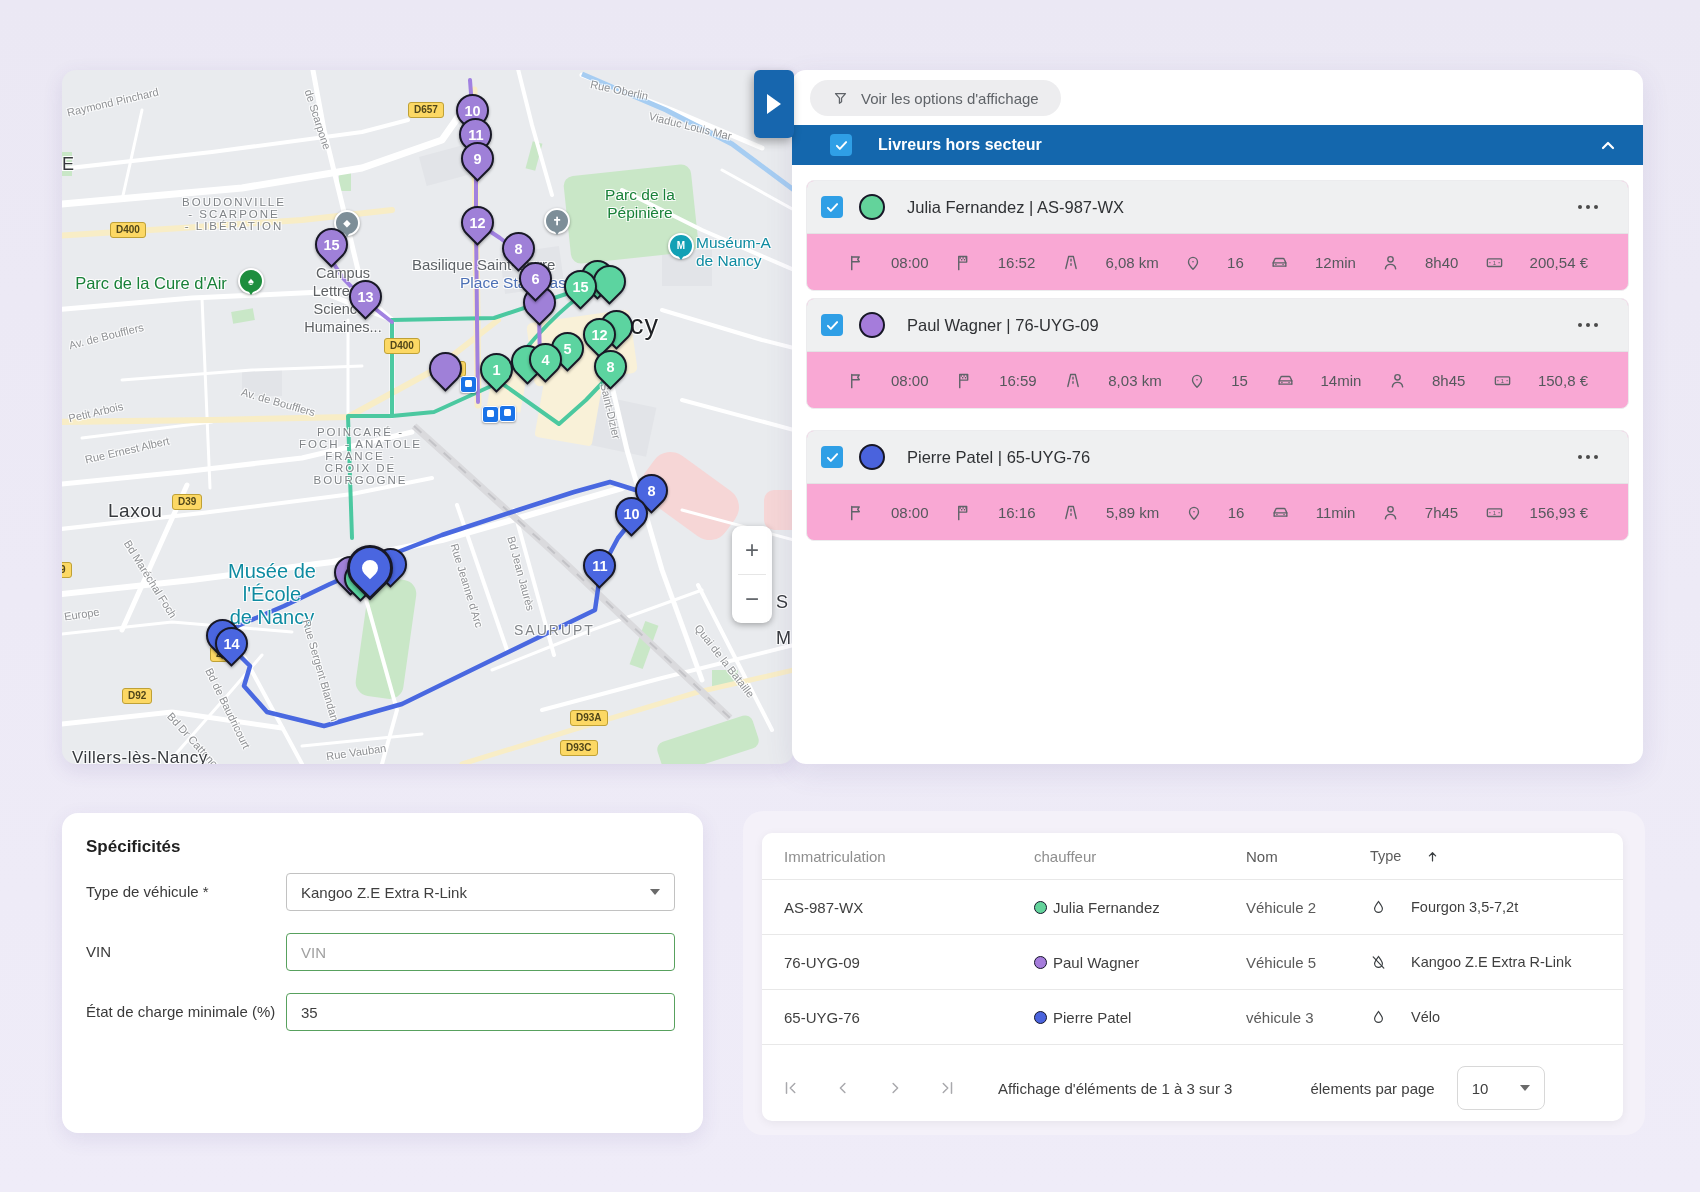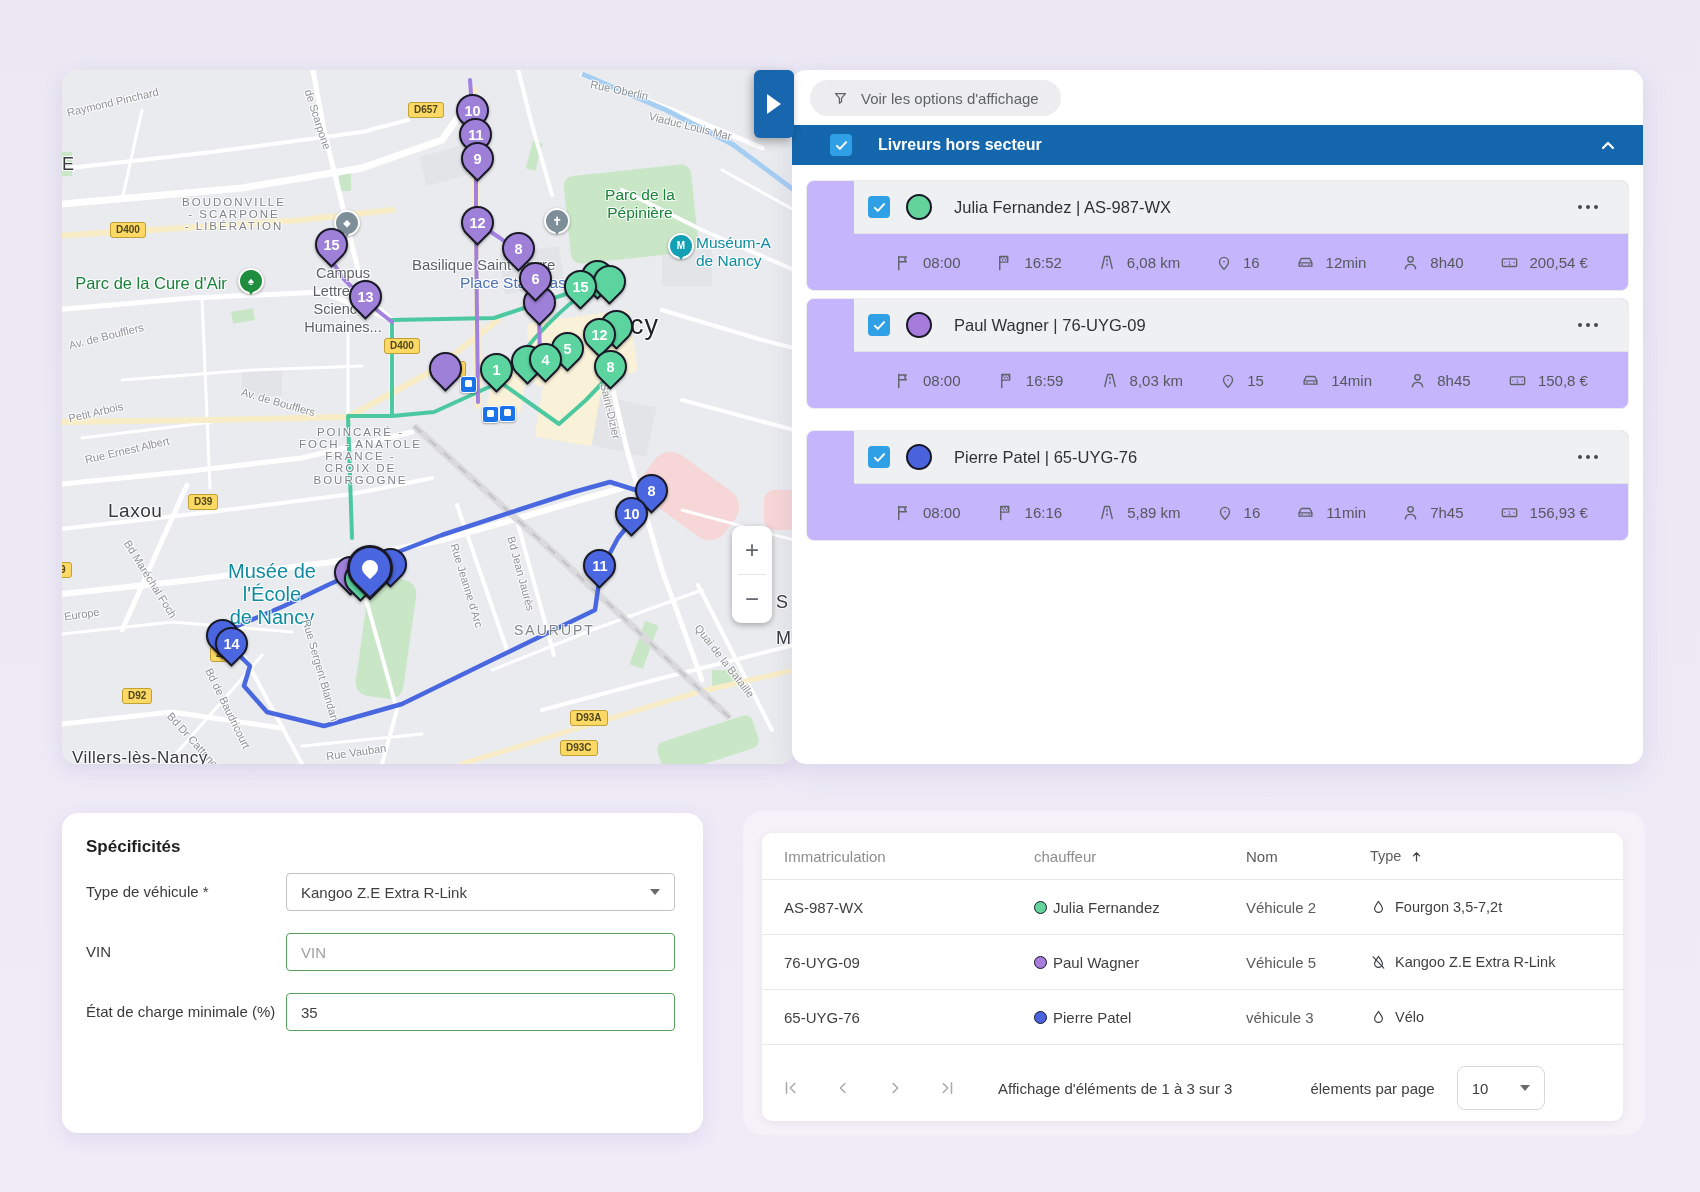--- a/index.html
+++ b/index.html
@@ -59,28 +59,28 @@
     border-radius:14px;box-shadow:0 8px 28px rgba(90,70,150,.12);}
   .pill{position:absolute;left:18px;top:10px;height:36px;border-radius:18px;background:#ededef;
     display:flex;align-items:center;gap:12px;padding:0 22px;border:none;cursor:pointer;
     font-size:15px;color:#5f6368;font-family:"Liberation Sans",sans-serif;}
   .bluebar{position:absolute;left:0;top:55px;width:100%;height:40px;background:#1467ad;
     display:flex;align-items:center;}
   .bluebar .cbx{margin-left:38px;}
   .bluebar .lbl{margin-left:26px;color:#fff;font-weight:700;font-size:16px;}
   .bluebar .chev{margin-left:auto;margin-right:26px;cursor:pointer;display:flex;}
   .cbx{width:22px;height:22px;border-radius:4px;background:#2f9fe6;display:flex;align-items:center;justify-content:center;cursor:pointer;flex:none;}
-  .dcard{position:absolute;left:14px;right:14px;border:1px solid #ececee;border-radius:8px;overflow:hidden;background:#c4b5fd;padding-left:47px;}
+  .dcard{position:absolute;left:14px;right:14px;border:1px solid #ececee;border-radius:8px;overflow:hidden;background:#f9a8d4;}
   .dhead{height:52px;background:#eff0f1;display:flex;align-items:center;padding:0 24px 0 14px;}
   .avatar{width:26px;height:26px;border-radius:50%;border:2px solid #171727;margin-left:16px;box-sizing:border-box;}
   .dname{margin-left:22px;font-size:16.5px;color:#2f3134;}
   .menu{margin-left:auto;display:flex;gap:4px;cursor:pointer;padding:6px;}
   .menu b{width:4px;height:4px;border-radius:50%;background:#4a4a4a;display:block;}
   .dstats{height:56px;border-top:1px solid #e3e3e5;display:flex;align-items:center;justify-content:space-between;padding:0 40px;}
-  .stat{display:flex;align-items:center;gap:10px;font-size:15px;color:#55585c;}
+  .stat{display:flex;align-items:center;gap:25px;font-size:15px;color:#55585c;}
   .stat svg{flex:none;}
   
   .formcard{position:absolute;left:62px;top:813px;width:641px;height:320px;background:#fff;
     border-radius:16px;box-shadow:0 6px 20px rgba(80,60,140,.10);box-sizing:border-box;padding:24px;}
   .formtitle{font-size:17px;font-weight:700;color:#1f1f1f;}
   .frow{position:absolute;left:24px;right:28px;display:flex;align-items:center;}
   .flabel{width:200px;font-size:15px;color:#3a3a3a;line-height:1.35;flex:none;}
   .fctl{flex:1;height:38px;box-sizing:border-box;border-radius:4px;display:flex;align-items:center;padding:0 14px;font-size:15px;color:#3f3f3f;}
   .fselect{border:1px solid #c2c2c2;justify-content:space-between;cursor:pointer;background:#fff;}
   .caret{width:0;height:0;border-left:5px solid transparent;border-right:5px solid transparent;border-top:6px solid #6a6a6a;}
@@ -88,21 +88,21 @@
   input.fctl::placeholder{color:#a0a0a0;}
   
   .tablewrap{position:absolute;left:743px;top:811px;width:902px;height:324px;background:#f4f1f9;border-radius:20px;}
   .tablecard{position:absolute;left:19px;top:22px;width:861px;height:288px;background:#fff;border-radius:10px;
     box-shadow:0 2px 10px rgba(0,0,0,.06);overflow:hidden;}
   .thr{display:flex;align-items:center;height:46px;font-size:15px;color:#8e8e8e;}
   .tr-row{display:flex;align-items:center;height:54px;border-top:1px solid #e8e8e8;font-size:15px;color:#3f3f3f;}
   .c1{width:250px;padding-left:22px;flex:none;}
   .c2{width:212px;flex:none;display:flex;align-items:center;gap:6px;}
   .c3{width:124px;flex:none;color:#5a5a5a;}
-  .c4{flex:1;display:flex;align-items:center;gap:8px;font-size:14.5px;}
+  .c4{flex:1;display:flex;align-items:center;gap:24px;font-size:14.5px;}
   .dot{width:13px;height:13px;border-radius:50%;border:1.5px solid #15152a;box-sizing:border-box;flex:none;}
   .pagerow{display:flex;align-items:center;height:86px;border-top:1px solid #e8e8e8;padding:0 0 0 14px;}
   .pgbtn{background:none;border:none;padding:6px;margin-right:22px;cursor:pointer;display:flex;}
   .pginfo{font-size:15px;color:#3f3f3f;margin-left:14px;}
   .pglabel{font-size:15px;color:#3f3f3f;margin-left:78px;}
   .pgselect{margin-left:22px;width:88px;height:44px;border:1px solid #d8d8d8;border-radius:8px;
     display:flex;align-items:center;justify-content:space-between;padding:0 14px;box-sizing:border-box;
     font-size:15px;color:#3f3f3f;cursor:pointer;background:#fff;}
 </style>
 </head>
@@ -255,21 +255,21 @@
   <div class="mlb" style="left:640px;top:552px;transform:rotate(52deg);transform-origin:left top">Quai de la Bataille</div>
   <div class="mlb bigtown" style="left:10px;top:678px;font-size:17px">Villers-lès-Nancy</div>
   <div class="mlb city" style="left:552px;top:240px">ncy</div>
   <div class="mlb edge-letter" style="left:714px;top:522px">S</div>
   <div class="mlb edge-letter" style="left:714px;top:558px">M</div>
 
   <span class="badge" style="left:346px;top:32px">D657</span>
   <span class="badge" style="left:48px;top:152px">D400</span>
   <span class="badge" style="left:322px;top:268px">D400</span>
   <span class="badge" style="left:368px;top:291px">D400</span>
-  <span class="badge" style="left:126px;top:424px">D39</span>
+  <span class="badge" style="left:110px;top:424px">D39</span>
   <span class="badge" style="left:60px;top:618px">D92</span>
   <span class="badge" style="left:508px;top:640px">D93A</span>
   <span class="badge" style="left:498px;top:670px">D93C</span>
   <span class="badge" style="left:-8px;top:492px">9</span>
   <span class="badge" style="left:148px;top:576px">2</span>
 
   <div class="poi poi-green" style="left:176px;top:198px">
       <span>♠</span>
     </div>
   <div class="poi poi-slate" style="left:482px;top:138px">

